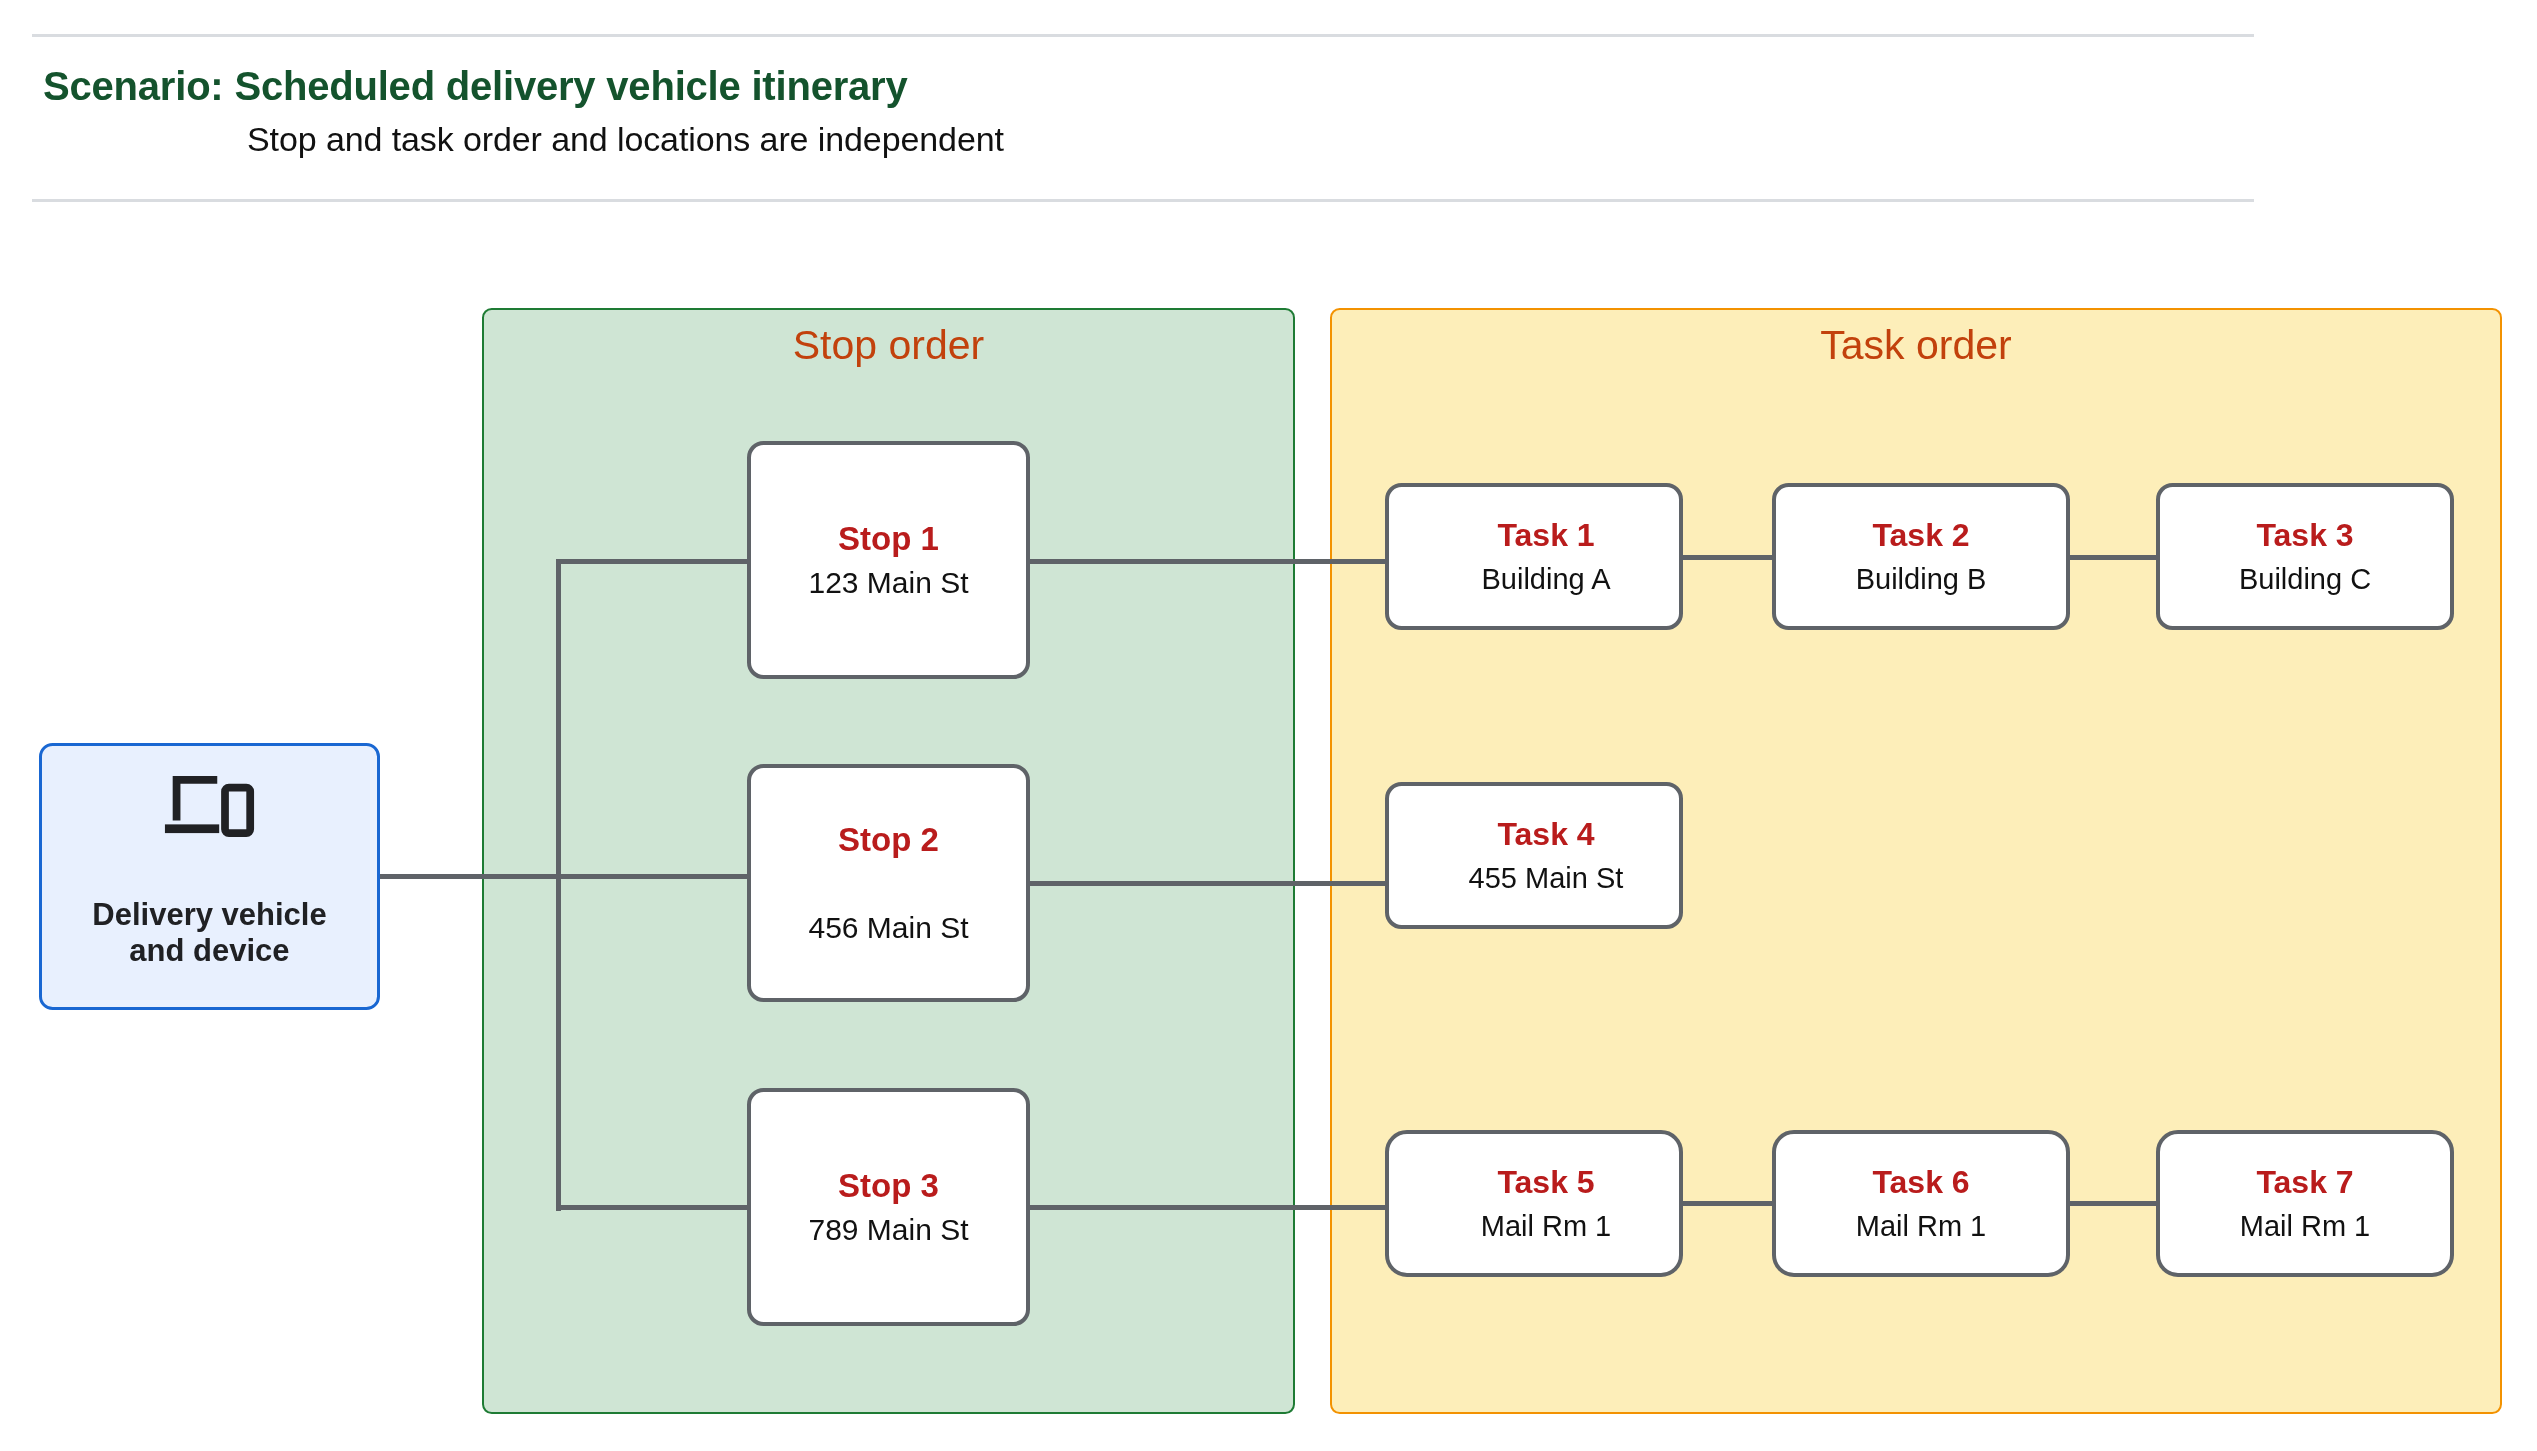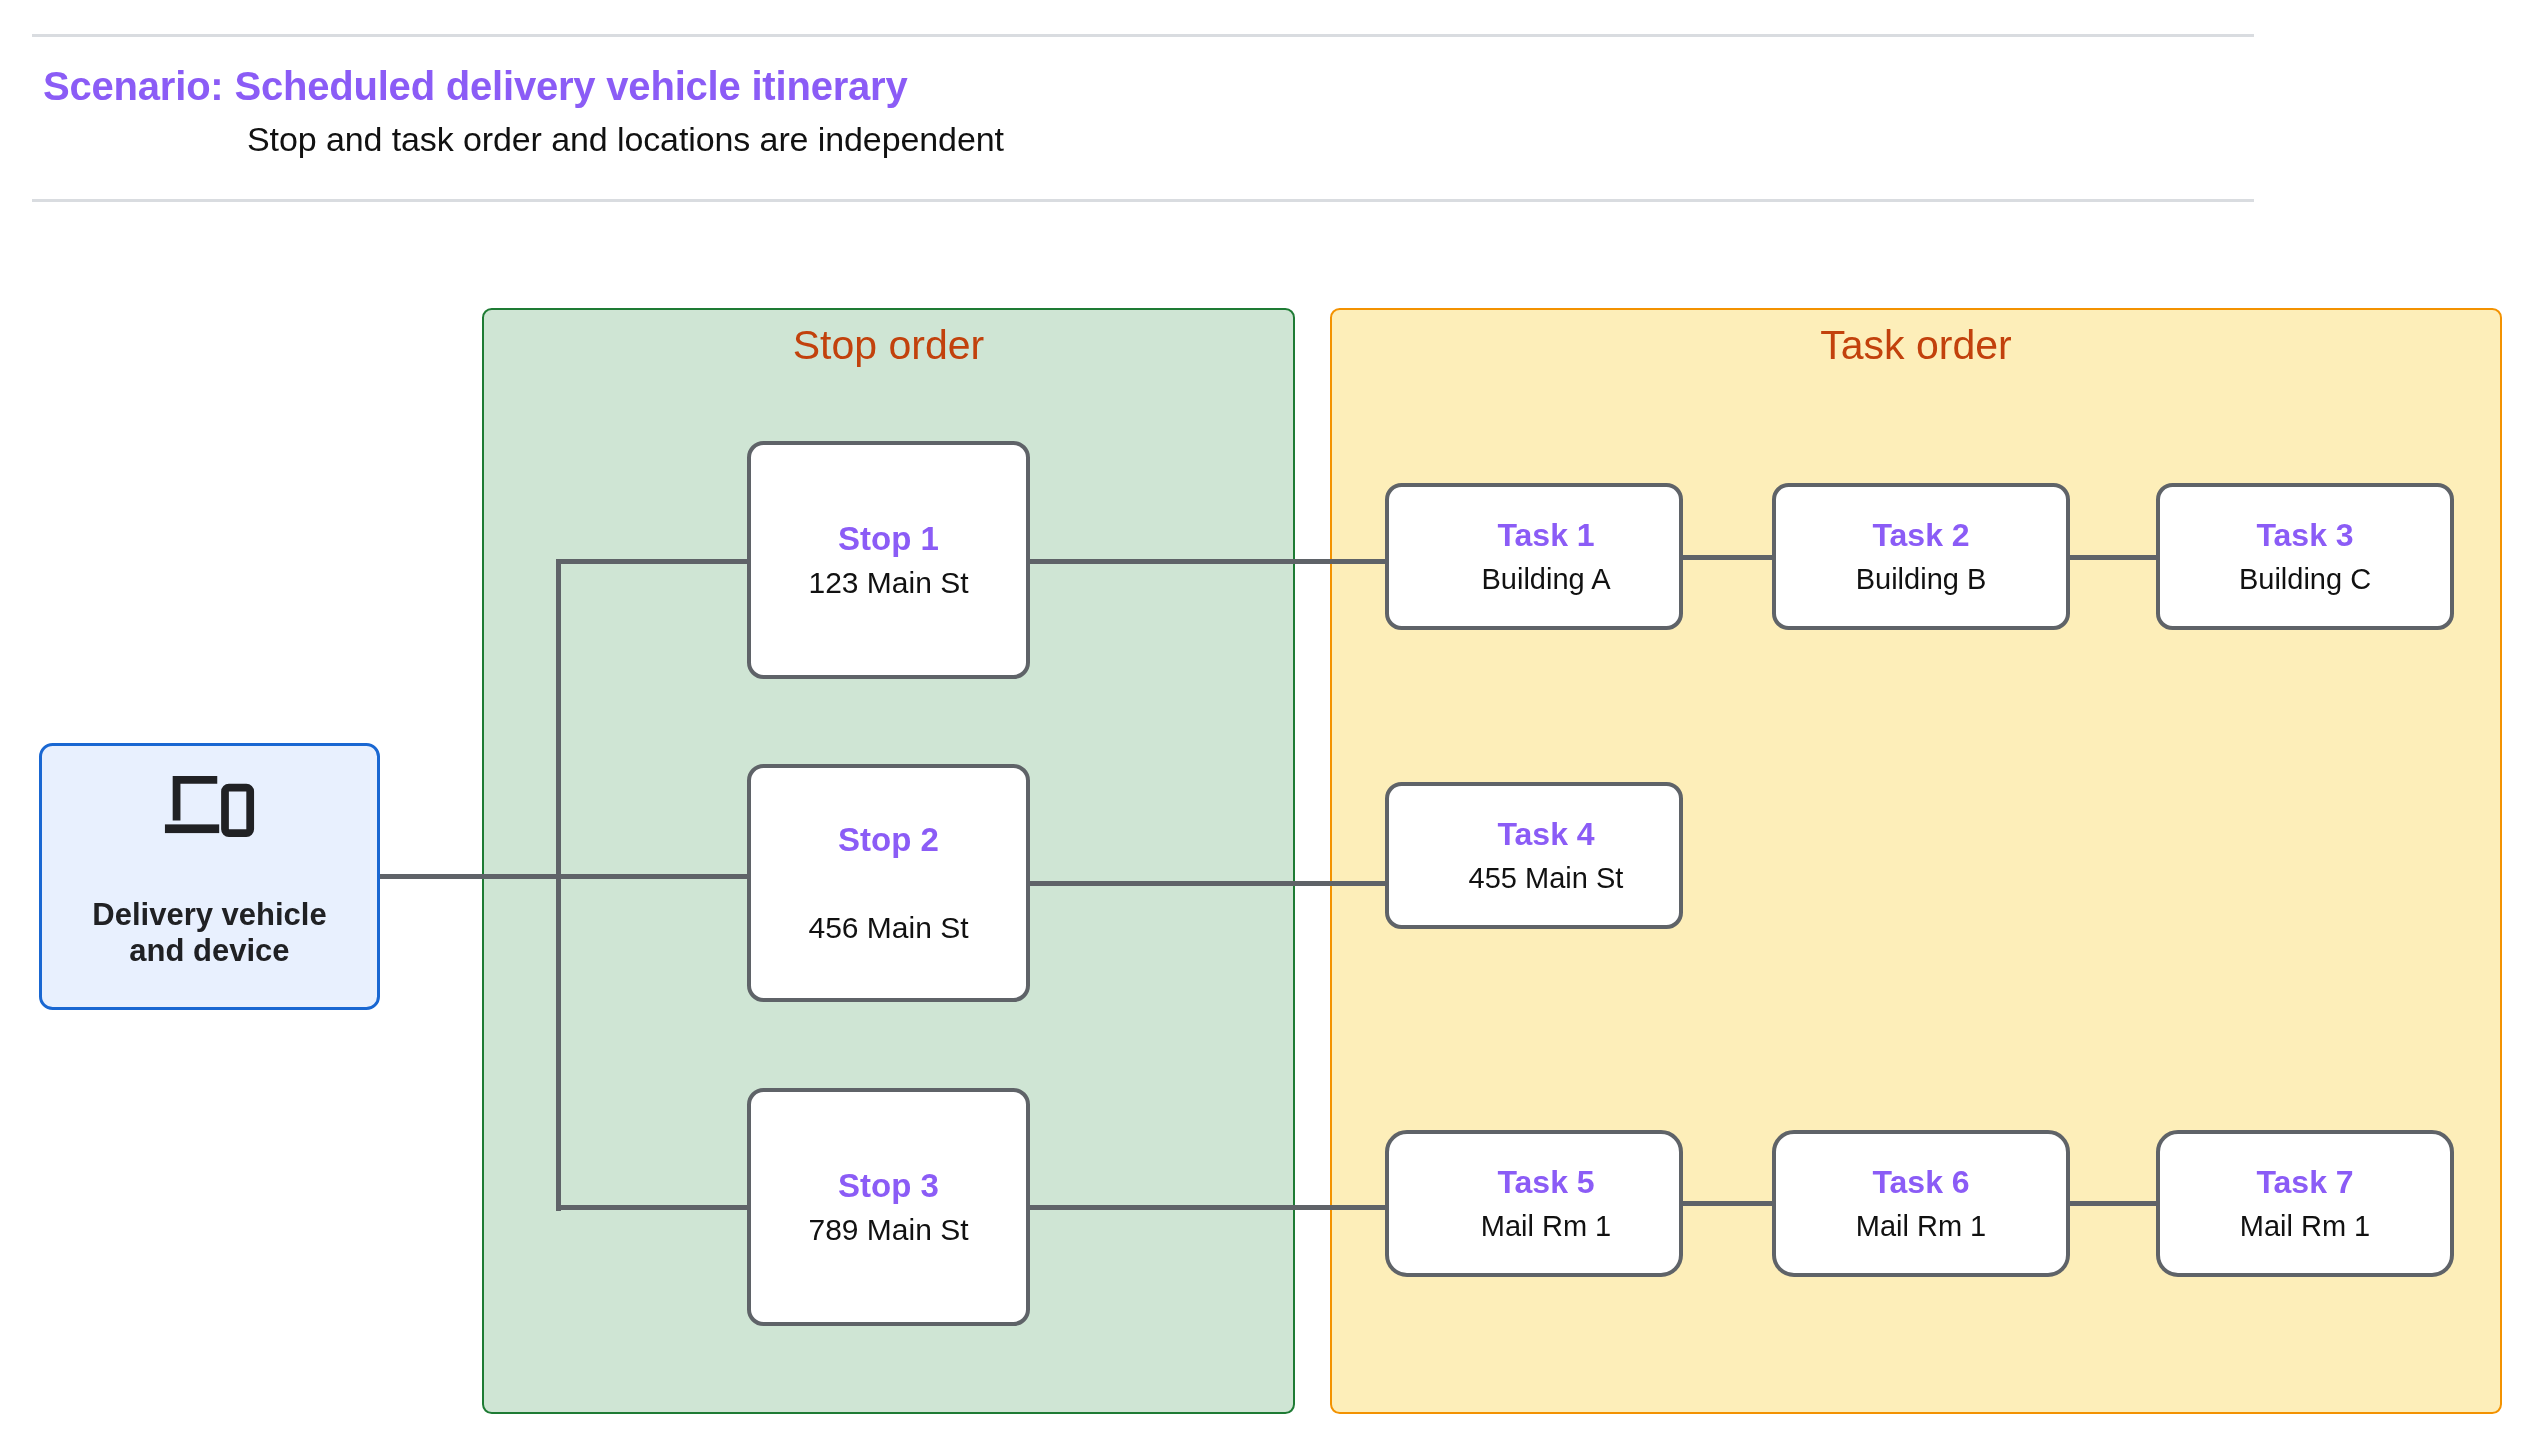--- a/index.html
+++ b/index.html
@@ -16,21 +16,21 @@
     position:absolute;left:32px;top:34px;width:2222px;height:2.9px;
     background:#d9dce0;
   }
   #header-divider-bottom{
     position:absolute;left:32px;top:199px;width:2222px;height:2.9px;
     background:#d9dce0;
   }
   #page-title{
     position:absolute;left:43px;top:64px;
     font-size:40px;font-weight:bold;letter-spacing:-0.2px;
-    color:#8b5cf6;white-space:nowrap;
+    color:#14532d;white-space:nowrap;
   }
   #page-subtitle{
     position:absolute;left:247px;top:120px;
     font-size:34px;font-weight:normal;letter-spacing:-0.1px;
     color:#111111;white-space:nowrap;
   }
 
   
   .lane{
     position:absolute;border-radius:9.7px;box-sizing:border-box;
@@ -68,21 +68,21 @@
   }
 
   
   .node{
     position:absolute;box-sizing:border-box;
     background:#ffffff;border:4.8px solid #5f6368;border-radius:16.5px;
     display:flex;flex-direction:column;align-items:center;justify-content:center;
     z-index:4;
   }
   .node .node-title{
-    font-size:33px;font-weight:bold;line-height:1.2;color:#8b5cf6;white-space:nowrap;
+    font-size:33px;font-weight:bold;line-height:1.2;color:#b91c1c;white-space:nowrap;
   }
   .node .node-sub{
     font-size:30px;font-weight:normal;line-height:1.2;color:#111111;white-space:nowrap;
     margin-top:7px;
   }
 
   .stop-node{ left:747px;width:283px;height:238px; }
   #stop-node-0{ top:441px; }
   #stop-node-1{ top:764px;gap:43px; }
   #stop-node-2{ top:1088px; }

